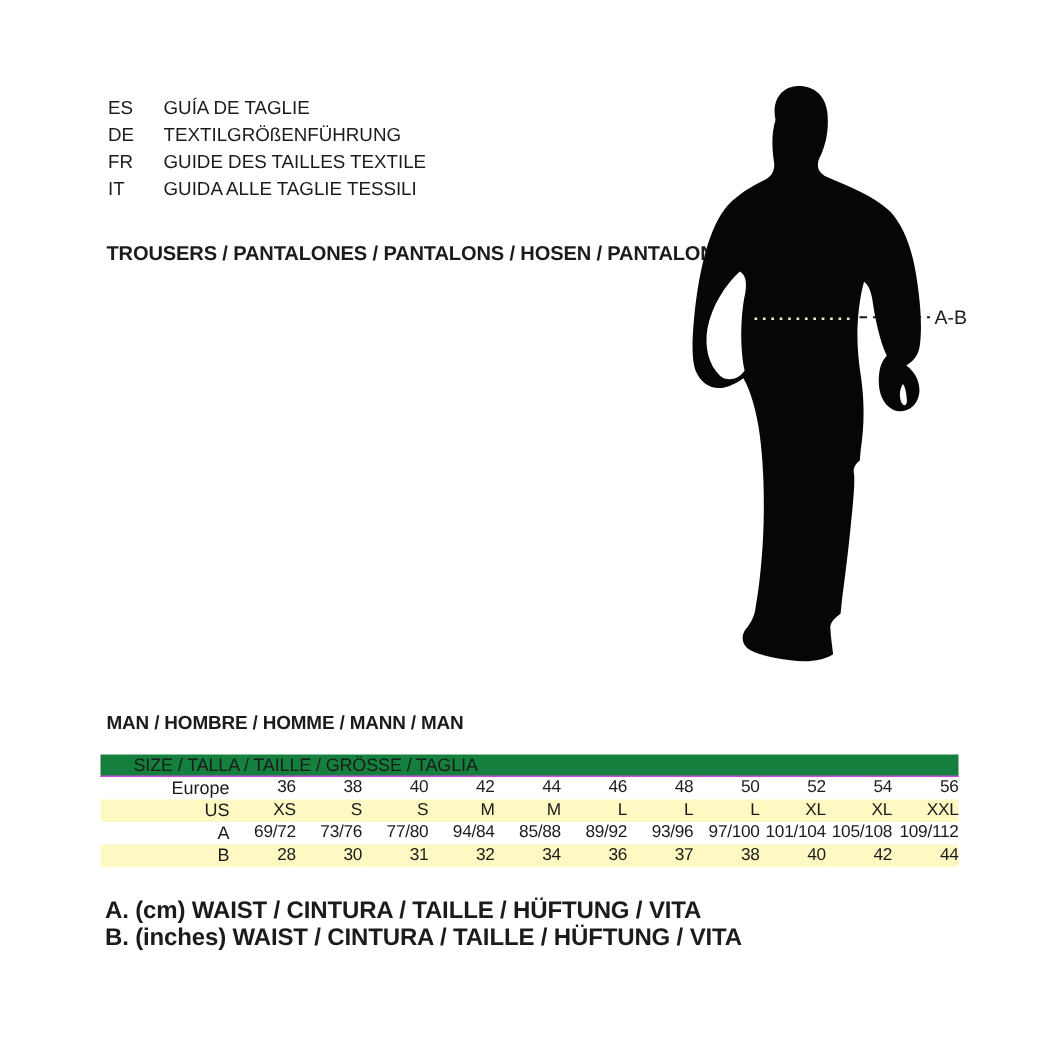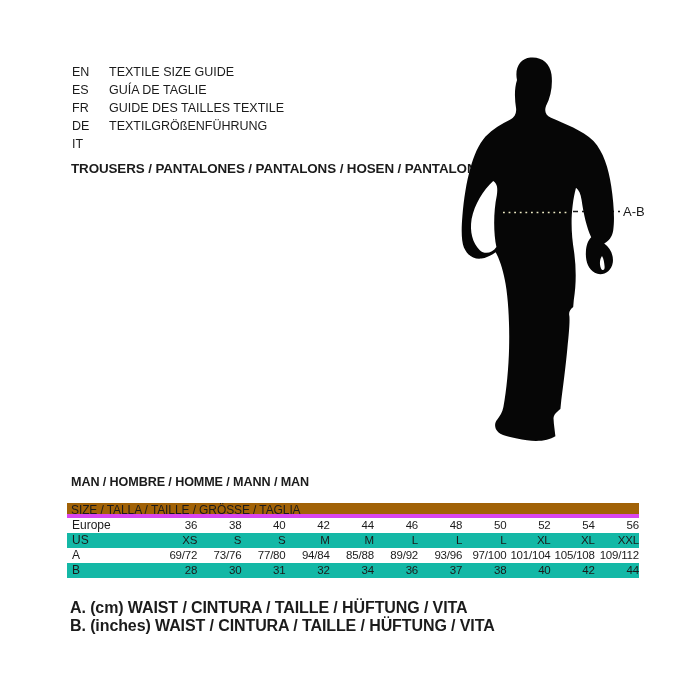--- a/index.html
+++ b/index.html
@@ -27,65 +27,62 @@
   .figure-wrap { position: absolute; left: 436px; top: 52px; width: 212px; height: 396px; }
   .figure-wrap svg { display: block; width: 212px; height: 396px; }
 
   
   .man-heading {
     position: absolute; left: 71px; top: 475px;
     font-size: 12.6px; font-weight: bold; letter-spacing: -0.1px;
   }
   .size-table-wrap { position: absolute; left: 67px; top: 503px; width: 572px; }
   .table-header {
-    height: 15px; line-height: 15px; background: #a16207;
-    font-size: 12px; padding-left: 4px; box-sizing: border-box;
-    border-bottom: 4px solid #d946ef; letter-spacing: -0.1px;
+    height: 15px; line-height: 15px; background: #15803d;
+    font-size: 12px; padding-left: 22px; box-sizing: border-box;
+    border-bottom: 1px solid #d946ef; letter-spacing: -0.1px;
   }
   .size-table { border-collapse: collapse; width: 572px; table-layout: fixed; }
   .size-table td {
     height: 15px; line-height: 15px; padding: 0;
     font-size: 11.5px; text-align: right; white-space: nowrap;
     letter-spacing: -0.2px;
   }
   .size-table td.row-label {
-    text-align: left; padding-left: 5px; font-size: 12px; letter-spacing: 0;
-  }
-  .size-table tr.alt { background: #14b8a6; }
+    text-align: right; padding-left: 5px; font-size: 12px; letter-spacing: 0;
+  }
+  .size-table tr.alt { background: #fef9c3; }
 
   
   .footnotes {
     position: absolute; left: 70px; top: 599px;
     font-size: 16px; font-weight: bold; line-height: 17.5px; letter-spacing: -0.1px;
   }
 </style>
 </head>
 <body>
 
 <div class="page">
 
   <div class="lang-block">
       <div class="lang-row">
-        <span class="lang-code">EN</span>
-        <span class="lang-label">TEXTILE SIZE GUIDE</span>
-      </div>
-      <div class="lang-row">
         <span class="lang-code">ES</span>
         <span class="lang-label">GUÍA DE TAGLIE</span>
       </div>
       <div class="lang-row">
+        <span class="lang-code">DE</span>
+        <span class="lang-label">TEXTILGRÖßENFÜHRUNG</span>
+      </div>
+      <div class="lang-row">
         <span class="lang-code">FR</span>
         <span class="lang-label">GUIDE DES TAILLES TEXTILE</span>
       </div>
       <div class="lang-row">
-        <span class="lang-code">DE</span>
-        <span class="lang-label">TEXTILGRÖßENFÜHRUNG</span>
-      </div>
-      <div class="lang-row">
         <span class="lang-code">IT</span>
+        <span class="lang-label">GUIDA ALLE TAGLIE TESSILI</span>
       </div>
     </div>
 
   <div class="product-line">TROUSERS / PANTALONES / PANTALONS / HOSEN / PANTALONI</div>
 
   <div class="figure-wrap">
     <svg viewBox="436 52 212 396" xmlns="http://www.w3.org/2000/svg">
 
       <line x1="564" y1="211.5" x2="620" y2="211.5" stroke="#1b1b1b" stroke-width="1.3" stroke-dasharray="5,4"></line>
 

